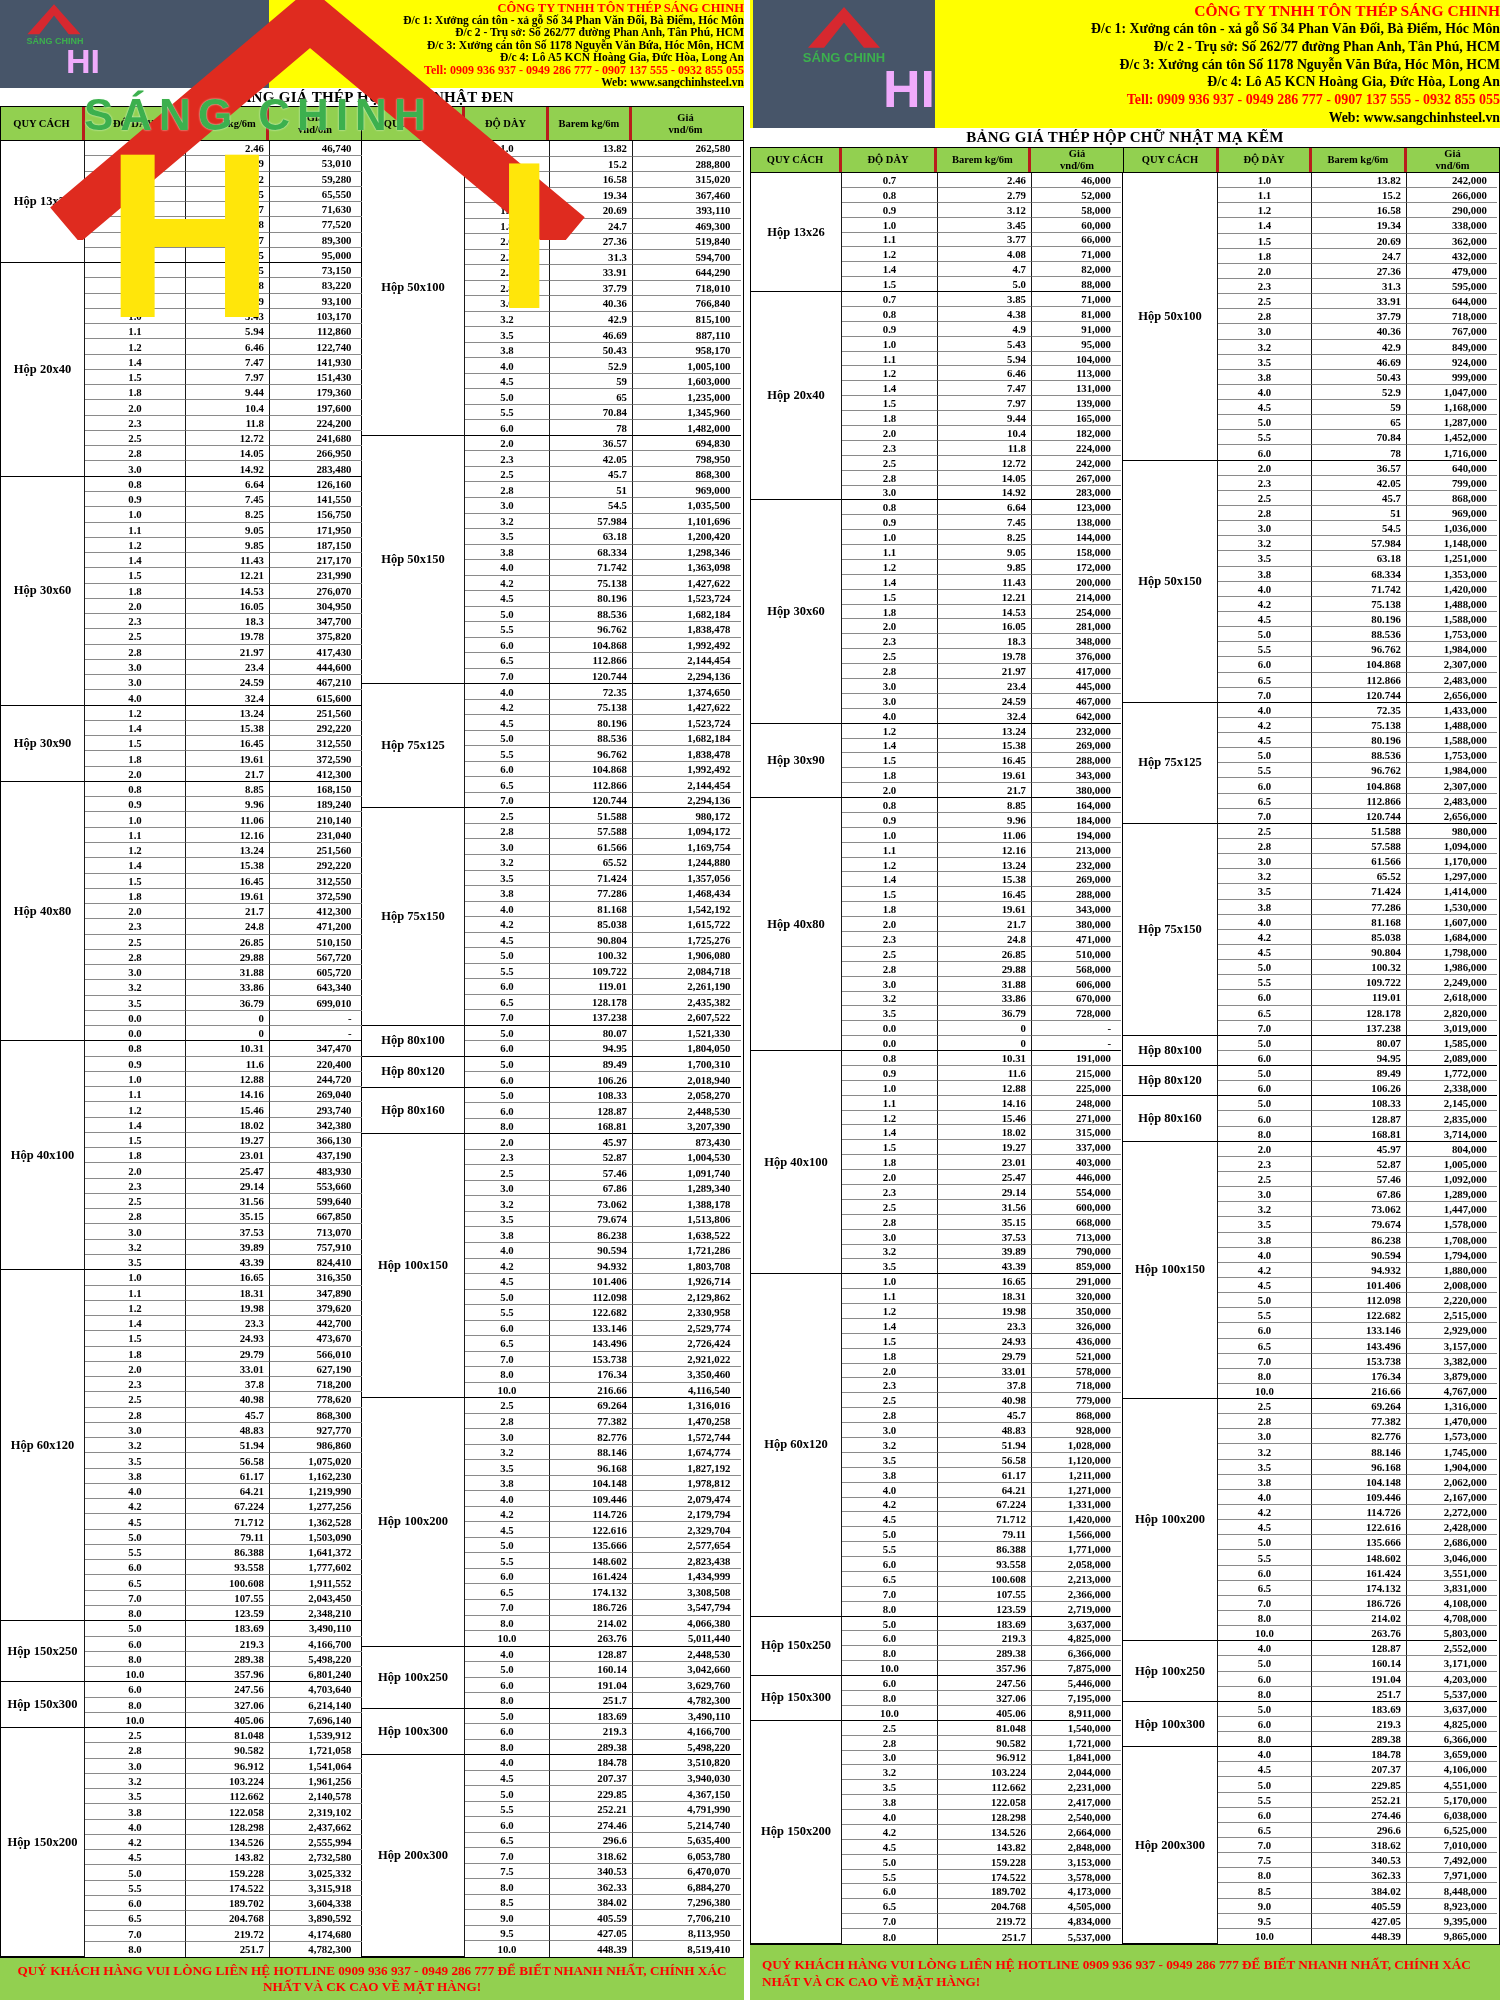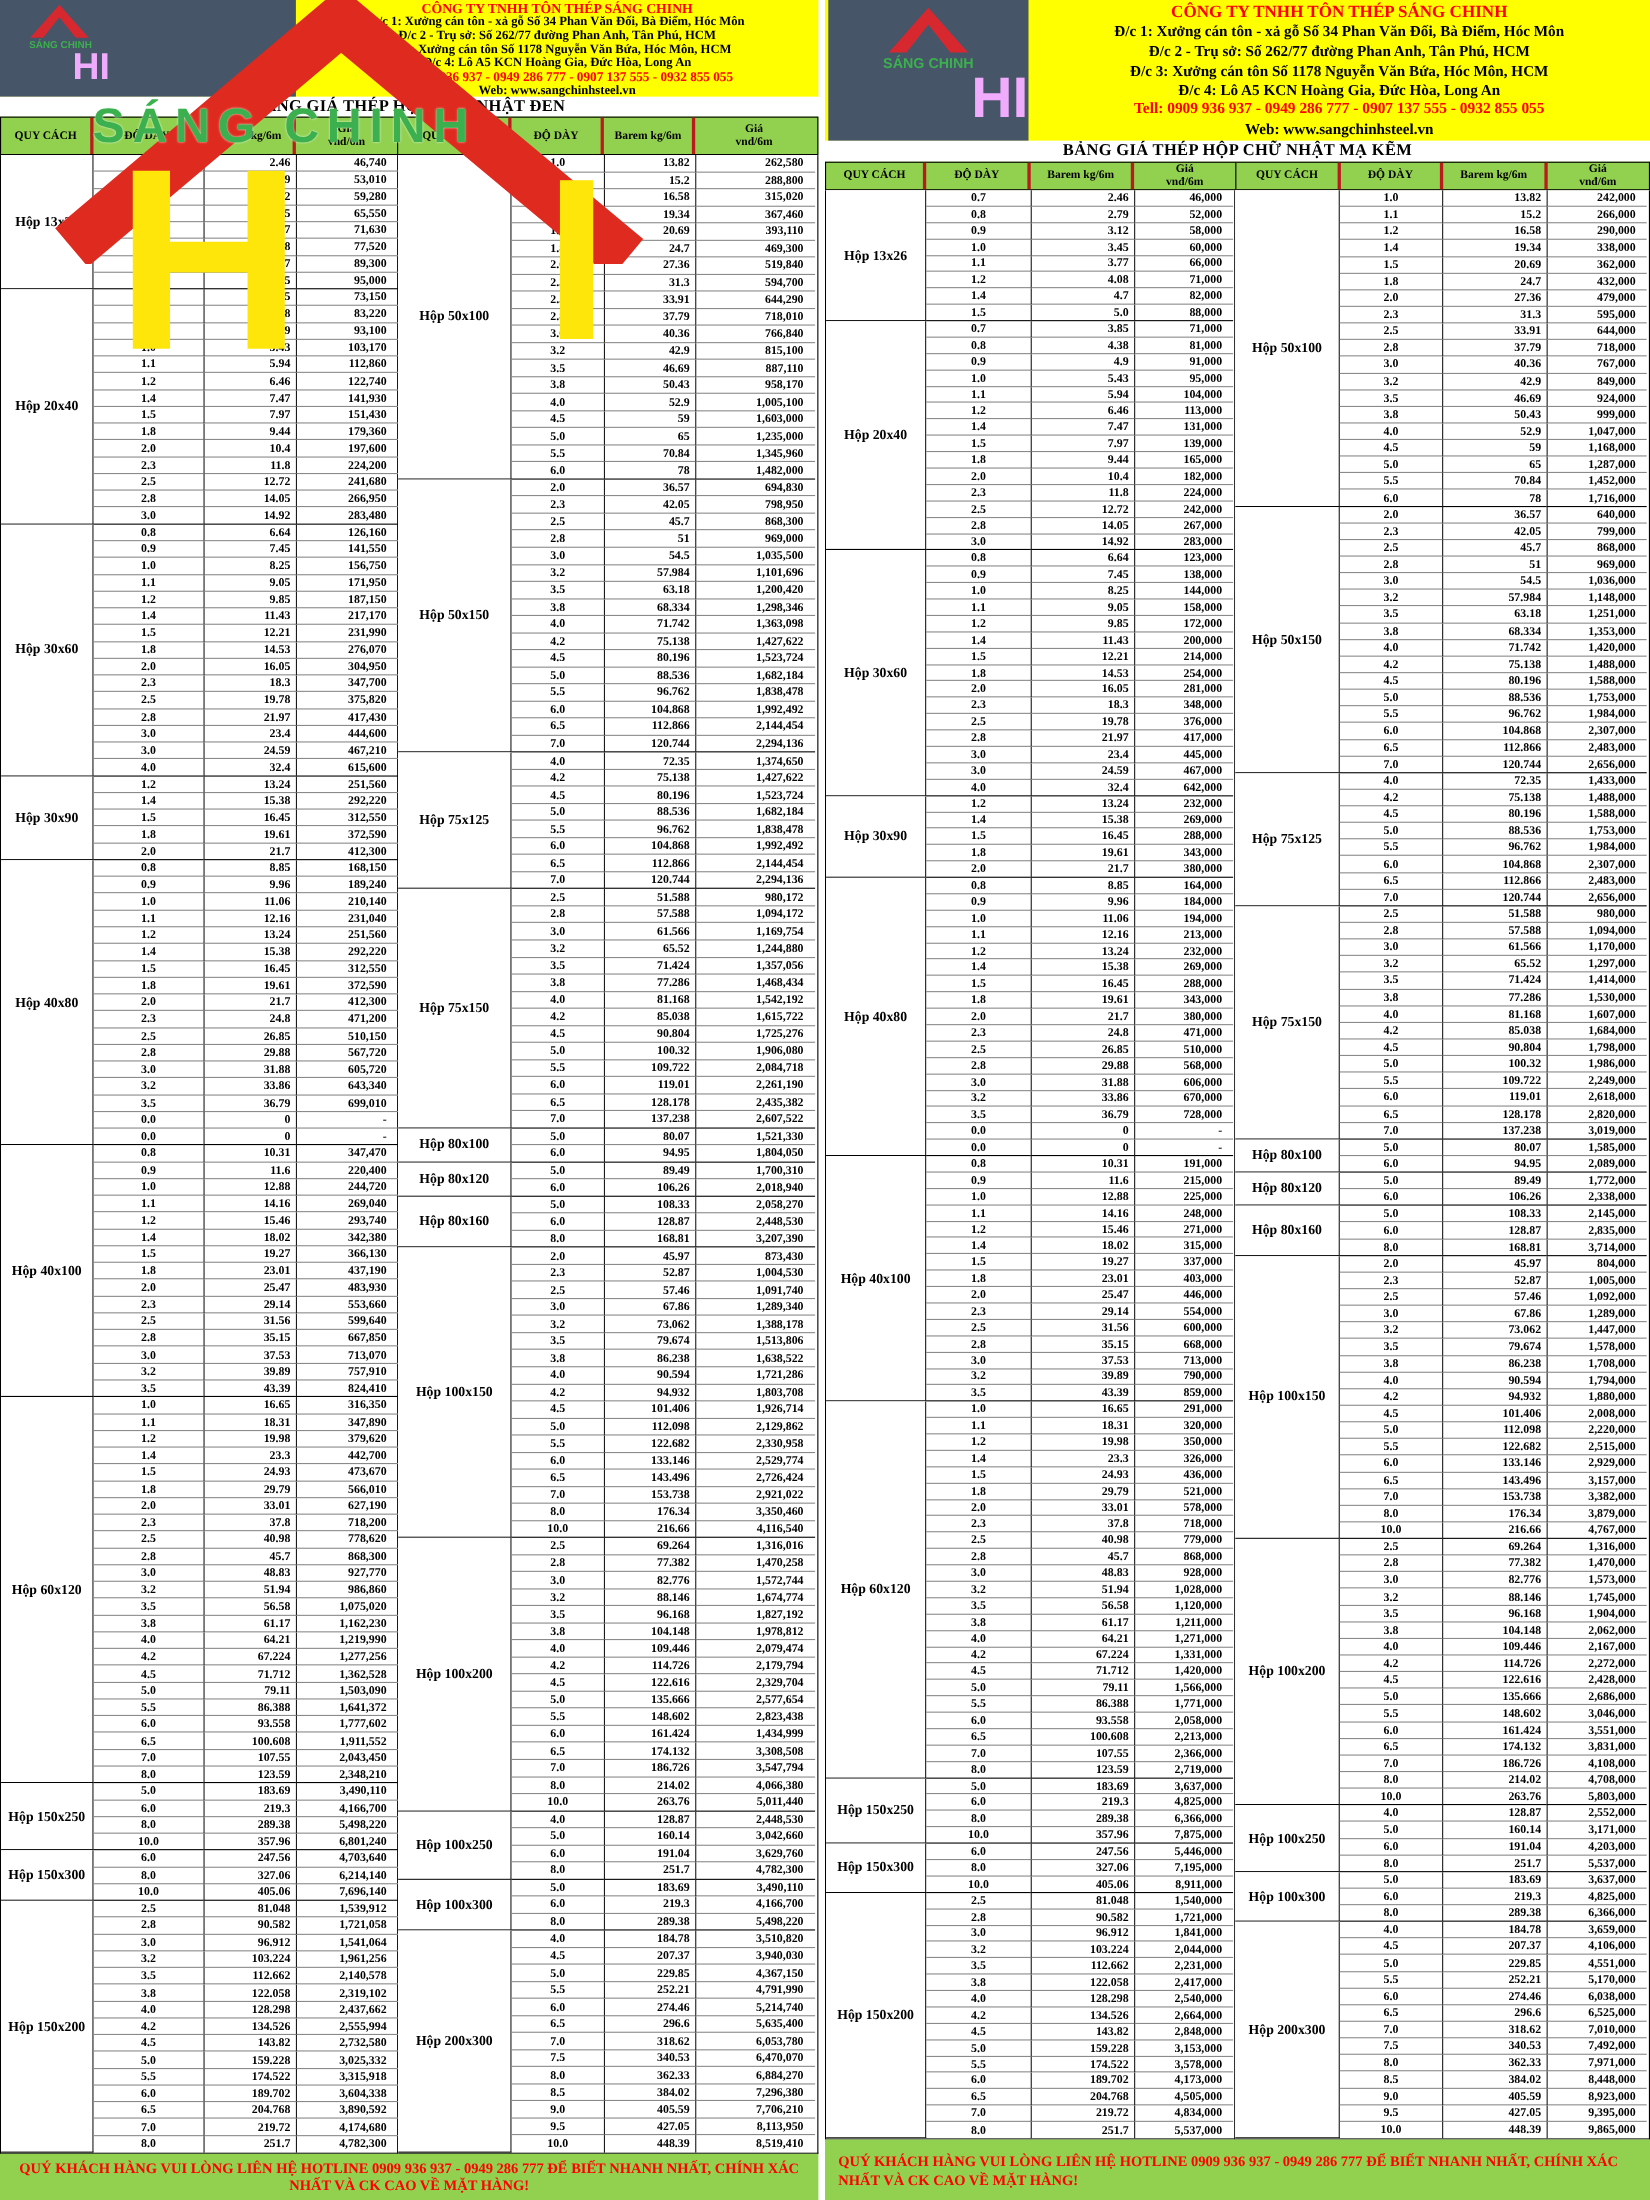--- a/index.html
+++ b/index.html
@@ -2,21 +2,21 @@
 <html><head>
 <meta charset="utf-8">
 <style>
   html,body{margin:0;padding:0}
   body{width:1500px;height:2000px;position:relative;background:#fff;overflow:hidden;
        font-family:"Liberation Serif","DejaVu Serif",serif;}
   .abs{position:absolute}
   
   .hdr{position:absolute;background:#FFFF00}
   .logoBox{position:absolute;background:#475569}
-  .hline{white-space:nowrap;text-align:center;font-weight:bold;color:#000}
+  .hline{white-space:nowrap;text-align:right;font-weight:bold;color:#000}
   .hl-title{color:#FF0000}
   .hl-tel{color:#FF0000}
   
   .ttl{position:absolute;display:flex;align-items:center;justify-content:center;
        font-weight:bold;font-size:15px;letter-spacing:.3px;color:#000;background:#fff}
   
   .ghead{position:absolute;display:grid;background:#92D050;border:1.5px solid #000;box-sizing:border-box}
   .ghc{display:flex;align-items:center;justify-content:center;text-align:center;
        font-weight:bold;font-size:10.5px;line-height:1.12;white-space:pre-line;border-right:3px solid #b91c1c}
   .ghc:last-child{border-right:none}

